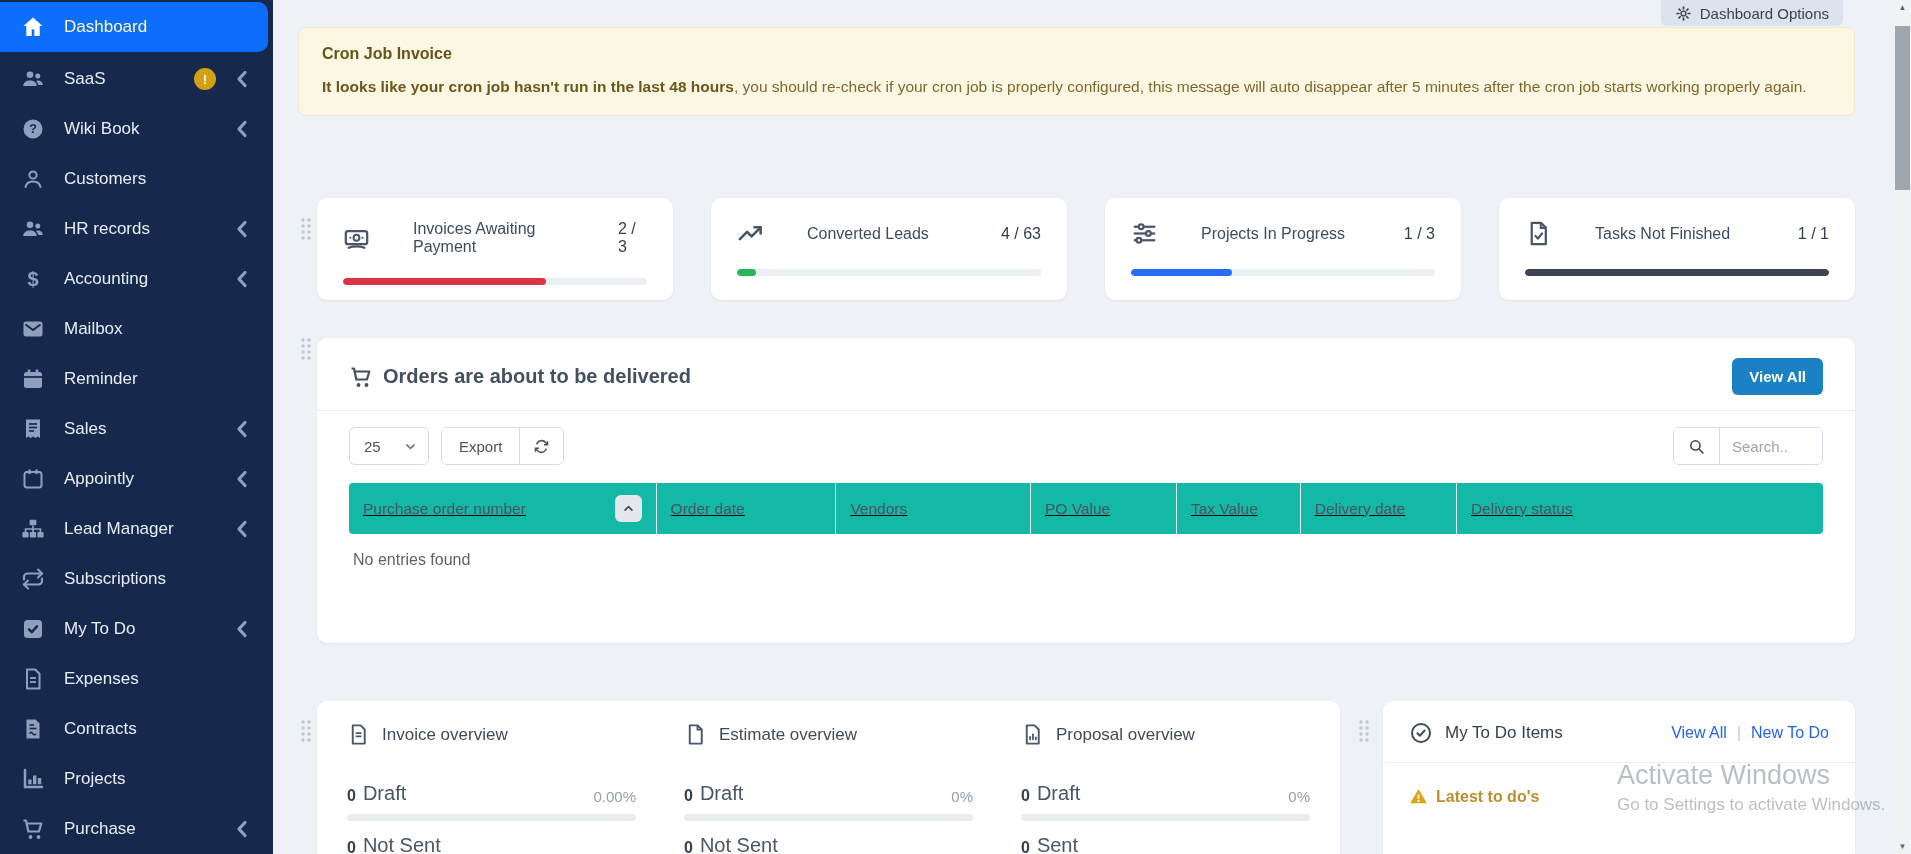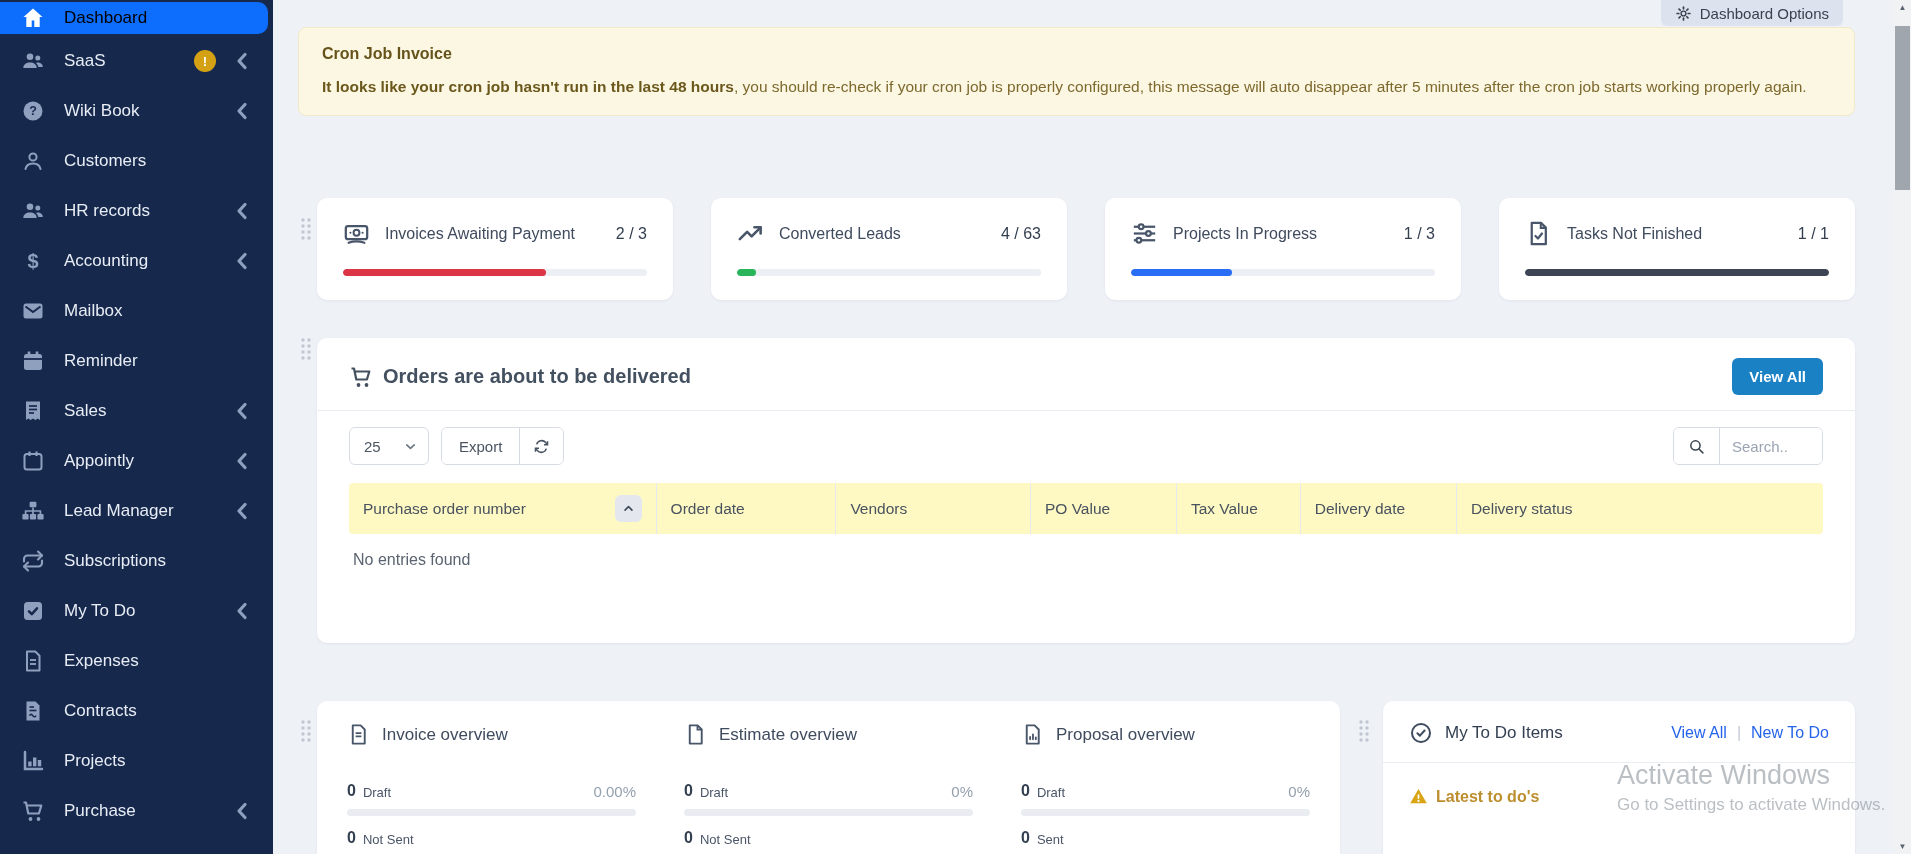--- a/index.html
+++ b/index.html
@@ -3,21 +3,21 @@
 <meta charset="utf-8">
 <style>
   * { margin:0; padding:0; box-sizing:border-box; }
   html,body { width:1911px; height:854px; overflow:hidden; }
   body { font-family:"Liberation Sans", sans-serif; background:#eef1f6; position:relative; }
 
   
   .sidebar { position:absolute; left:0; top:0; width:273px; height:854px; background:#16294d; z-index:5; }
   .side-item { height:50px; display:flex; align-items:center; padding-left:21px; cursor:pointer; color:#e8edf5; font-size:17px; }
   .side-item .icn { width:24px; height:24px; margin-right:19px; color:#8fa0be; flex:0 0 24px; }
-  .side-item.active { background:#0d6efd; border-radius:0 10px 10px 0; margin:2px 5px 2px 0; height:32px; color:#000000; }
+  .side-item.active { background:#0d6efd; border-radius:0 10px 10px 0; margin:2px 5px 2px 0; height:50px; color:#fef9c3; }
   .side-item.active .icn { color:#ffffff; }
   .side-label { flex:1 1 auto; white-space:nowrap; }
   .side-badge { width:22px; height:22px; border-radius:50%; background:#d4a014; color:#fff; font-size:13px; font-weight:bold; display:flex; align-items:center; justify-content:center; margin-right:14px; }
   .side-chevron { width:16px; height:16px; color:#dfe5ee; margin-right:14px; }
   .icn svg { width:100%; height:100%; display:block; }
 
   
   .options-btn { position:absolute; top:0; right:68px; height:26px; background:#dde3ee; border:none; border-radius:0 0 6px 6px; display:flex; align-items:center; gap:8px; padding:0 14px; font-size:15px; color:#39424f; cursor:pointer; font-family:inherit; }
   .options-btn .icn { width:17px; height:17px; color:#39424f; }
 
@@ -29,21 +29,21 @@
 
   
   .handle { position:absolute; width:16px; height:28px; cursor:grab; }
 
   
   .card { position:absolute; background:#fff; border-radius:10px; box-shadow:0 1px 3px rgba(20,30,60,.06); }
 
   
   .stats-row { position:absolute; left:317px; top:198px; width:1538px; height:102px; display:grid; grid-template-columns:repeat(4,1fr); gap:38px; }
   .stat-card { background:#fff; border-radius:10px; box-shadow:0 1px 3px rgba(20,30,60,.06); padding:22px 26px 0; }
-  .stat-top { display:flex; align-items:center; }
+  .stat-top { display:flex; align-items:center;gap:28px; }
   .stat-top .icn { width:27px; height:27px; color:#49566a; margin-right:15px; flex:0 0 27px; }
   .stat-label { font-size:16px; color:#3f4b5e; }
   .stat-value { margin-left:auto; font-size:16px; color:#333f4f; }
   .progress { height:7px; border-radius:4px; background:#eceff3; margin-top:22px; overflow:hidden; }
   .progress > div { height:100%; border-radius:4px; }
 
   
   .orders-card { left:317px; top:338px; width:1538px; height:305px; padding:20px 32px; }
   .orders-head { display:flex; align-items:center; }
   .orders-head .icn { width:24px; height:24px; color:#44505e; margin-right:10px; }
@@ -55,36 +55,36 @@
   .select-box .icn { width:15px; height:15px; color:#6b7682; margin-left:auto; }
   .btn-group { display:flex; margin-left:12px; border:1px solid #d7dce4; border-radius:6px; overflow:hidden; height:38px; background:#fff; }
   .btn-group button { border:none; background:#fff; font-size:15px; color:#4a5462; padding:0 17px; cursor:pointer; display:flex; align-items:center; font-family:inherit; }
   .btn-group button + button { border-left:1px solid #d7dce4; padding:0 13px; }
   .btn-group .icn { width:17px; height:17px; color:#4a5462; }
   .search-group { margin-left:auto; display:flex; height:38px; border:1px solid #d7dce4; border-radius:6px; overflow:hidden; background:#fff; }
   .search-icon-seg { width:46px; display:flex; align-items:center; justify-content:center; border-right:1px solid #d7dce4; cursor:pointer; background:#fff; border:none; border-right:1px solid #d7dce4; }
   .search-icon-seg .icn { width:17px; height:17px; color:#3c4650; }
   .search-group input { border:none; outline:none; width:102px; padding:0 12px; font-size:15px; color:#4a5462; font-family:inherit; }
   .search-group input::placeholder { color:#9aa4b2; }
-  .table-head { display:grid; grid-template-columns:20.8% 12.2% 13.2% 9.9% 8.4% 10.6% 24.9%; margin-top:18px; background:#fef9c3; border-radius:4px; }
+  .table-head { display:grid; grid-template-columns:20.8% 12.2% 13.2% 9.9% 8.4% 10.6% 24.9%; margin-top:18px; background:#14b8a6; border-radius:4px;text-decoration:underline; }
   .th { padding:12px 14px; font-size:15.5px; color:#49525f; position:relative; display:flex; align-items:center; }
   .th + .th { border-left:1px solid #e6e9ee; }
   .sort-box { margin-left:auto; width:27px; height:27px; background:#e4e8ee; border-radius:6px; display:flex; align-items:center; justify-content:center; cursor:pointer; border:none; }
   .sort-box .icn { width:15px; height:15px; color:#3f4a58; }
   .empty-row { font-size:16px; color:#5a6470; padding:17px 4px; }
 
   
   .overview-card { left:317px; top:701px; width:1023px; height:153px; padding:22px 30px; display:flex; gap:48px; overflow:hidden; border-radius:10px 10px 0 0; }
   .ov-col { flex:1 1 0; }
   .ov-head { display:flex; align-items:center; }
   .ov-head .icn { width:23px; height:23px; color:#49566a; margin-right:12px; }
   .ov-title { font-size:17px; color:#3f4b5e; }
   .ov-row { display:flex; align-items:flex-end; margin-top:36px; }
   .ov-count { font-size:16px; font-weight:bold; color:#334052; margin-right:7px; }
-  .ov-label { font-size:13px; color:#4a5568; }
+  .ov-label { font-size:20px; color:#4a5568; }
   .ov-pct { margin-left:auto; font-size:15px; color:#94a0ae; }
   .ov-bar { height:7px; border-radius:4px; background:#e9edf2; margin-top:9px; }
   .ov-row2 { display:flex; margin-top:13px; }
 
   
   .todo-card { left:1383px; top:701px; width:472px; height:153px; padding:20px 26px; border-radius:10px 10px 0 0; }
   .todo-head { display:flex; align-items:center; }
   .todo-head .icn { width:24px; height:24px; color:#3f4b5e; margin-right:12px; }
   .todo-title { font-size:17px; color:#334052; }
   .todo-links { margin-left:auto; display:flex; align-items:center; gap:10px; font-size:16px; }

